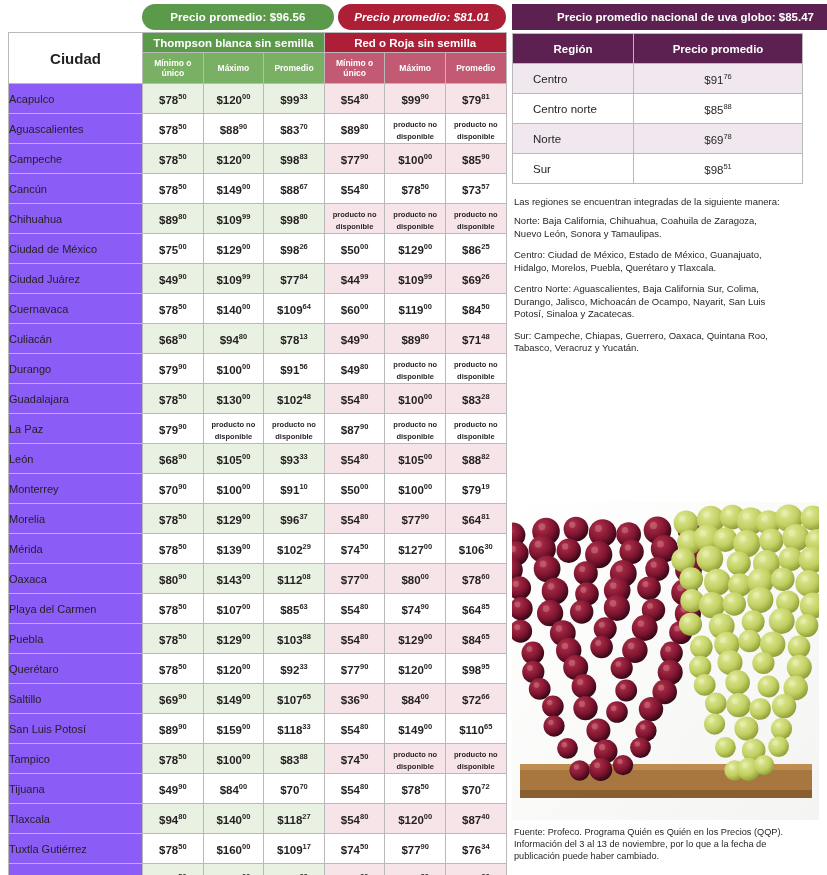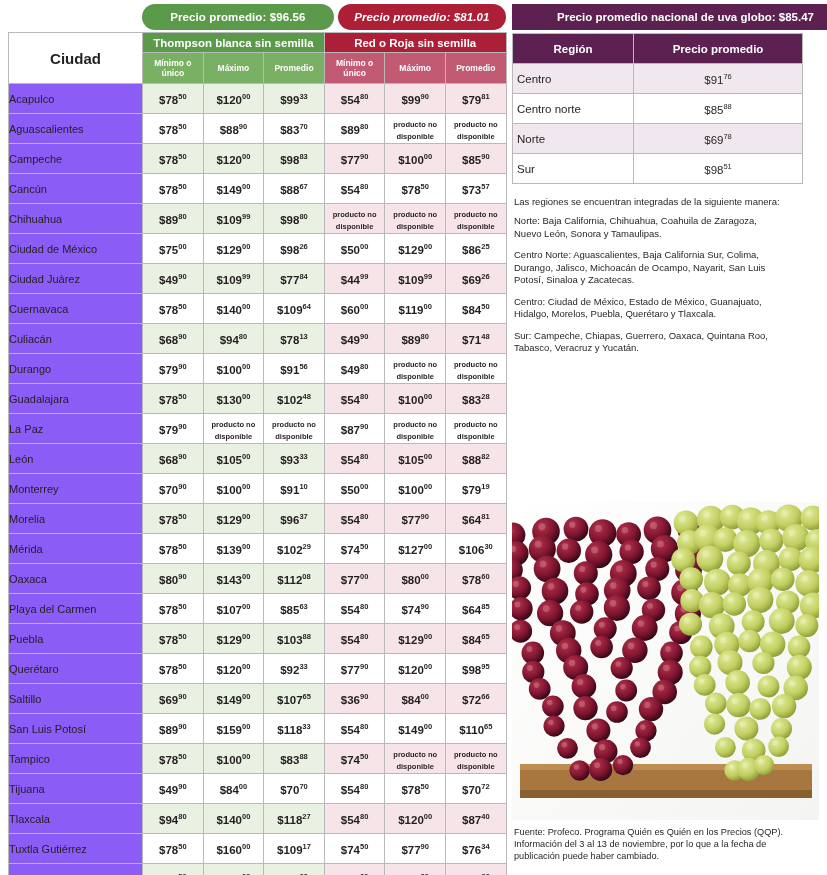--- a/index.html
+++ b/index.html
@@ -58,21 +58,21 @@
 
   
   .nat-banner{
     background:#5c2150;color:#fff;font-size:11.5px;font-weight:bold;
     text-align:center;padding:6px 8px;line-height:14px;width:347px;
     box-sizing:border-box;
   }
   table.reg{border-collapse:collapse;width:291px;margin-top:3px;table-layout:fixed;}
   table.reg td,table.reg th{border:1px solid #b9b9b9;height:27px;}
   .reg-head{background:#5c2150;color:#fff;font-size:11.5px;font-weight:bold;text-align:center;}
-  .reg-name{font-size:11.5px;padding-left:4px;background:#f0e8ee;}
+  .reg-name{font-size:11.5px;padding-left:20px;background:#f0e8ee;}
   .reg-name.alt{background:#ffffff;}
   .reg-val{font-size:11.5px;font-weight:normal;text-align:center;background:#f0e8ee;}
   .reg-val.alt{background:#ffffff;}
   .reg-val .sup{font-size:7.5px;vertical-align:super;}
 
   .note-title{font-size:9.5px;margin:12px 0 8px 2px;}
   .note{font-size:9.5px;line-height:12.5px;margin:0 0 9px 2px;width:268px;}
 
   
   .photo{
@@ -397,22 +397,22 @@
           </tr>
           <tr>
             <td class="reg-name alt">Sur</td>
             <td class="reg-val alt">$98<span class="sup">51</span></td>
           </tr>
         </tbody>
     </table>
 
     <div class="note-title">Las regiones se encuentran integradas de la siguiente manera:</div>
     <div class="note">Norte: Baja California, Chihuahua, Coahuila de Zaragoza, Nuevo León, Sonora y Tamaulipas.</div>
+    <div class="note">Centro: Ciudad de México, Estado de México, Guanajuato, Hidalgo, Morelos, Puebla, Querétaro y Tlaxcala.</div>
     <div class="note">Centro Norte: Aguascalientes, Baja California Sur, Colima, Durango, Jalisco, Michoacán de Ocampo, Nayarit, San Luis Potosí, Sinaloa y Zacatecas.</div>
-    <div class="note">Centro: Ciudad de México, Estado de México, Guanajuato, Hidalgo, Morelos, Puebla, Querétaro y Tlaxcala.</div>
     <div class="note">Sur: Campeche, Chiapas, Guerrero, Oaxaca, Quintana Roo, Tabasco, Veracruz y Yucatán.</div>
 
     <div class="photo">
       <svg width="307" height="318" viewBox="0 0 307 318" aria-hidden="true">
         <defs>
           <radialGradient id="gr" cx="35%" cy="30%" r="75%">
             <stop offset="0%" stop-color="#b5324a"></stop>
             <stop offset="60%" stop-color="#7d1430"></stop>
             <stop offset="100%" stop-color="#2b0713"></stop>
           </radialGradient>

